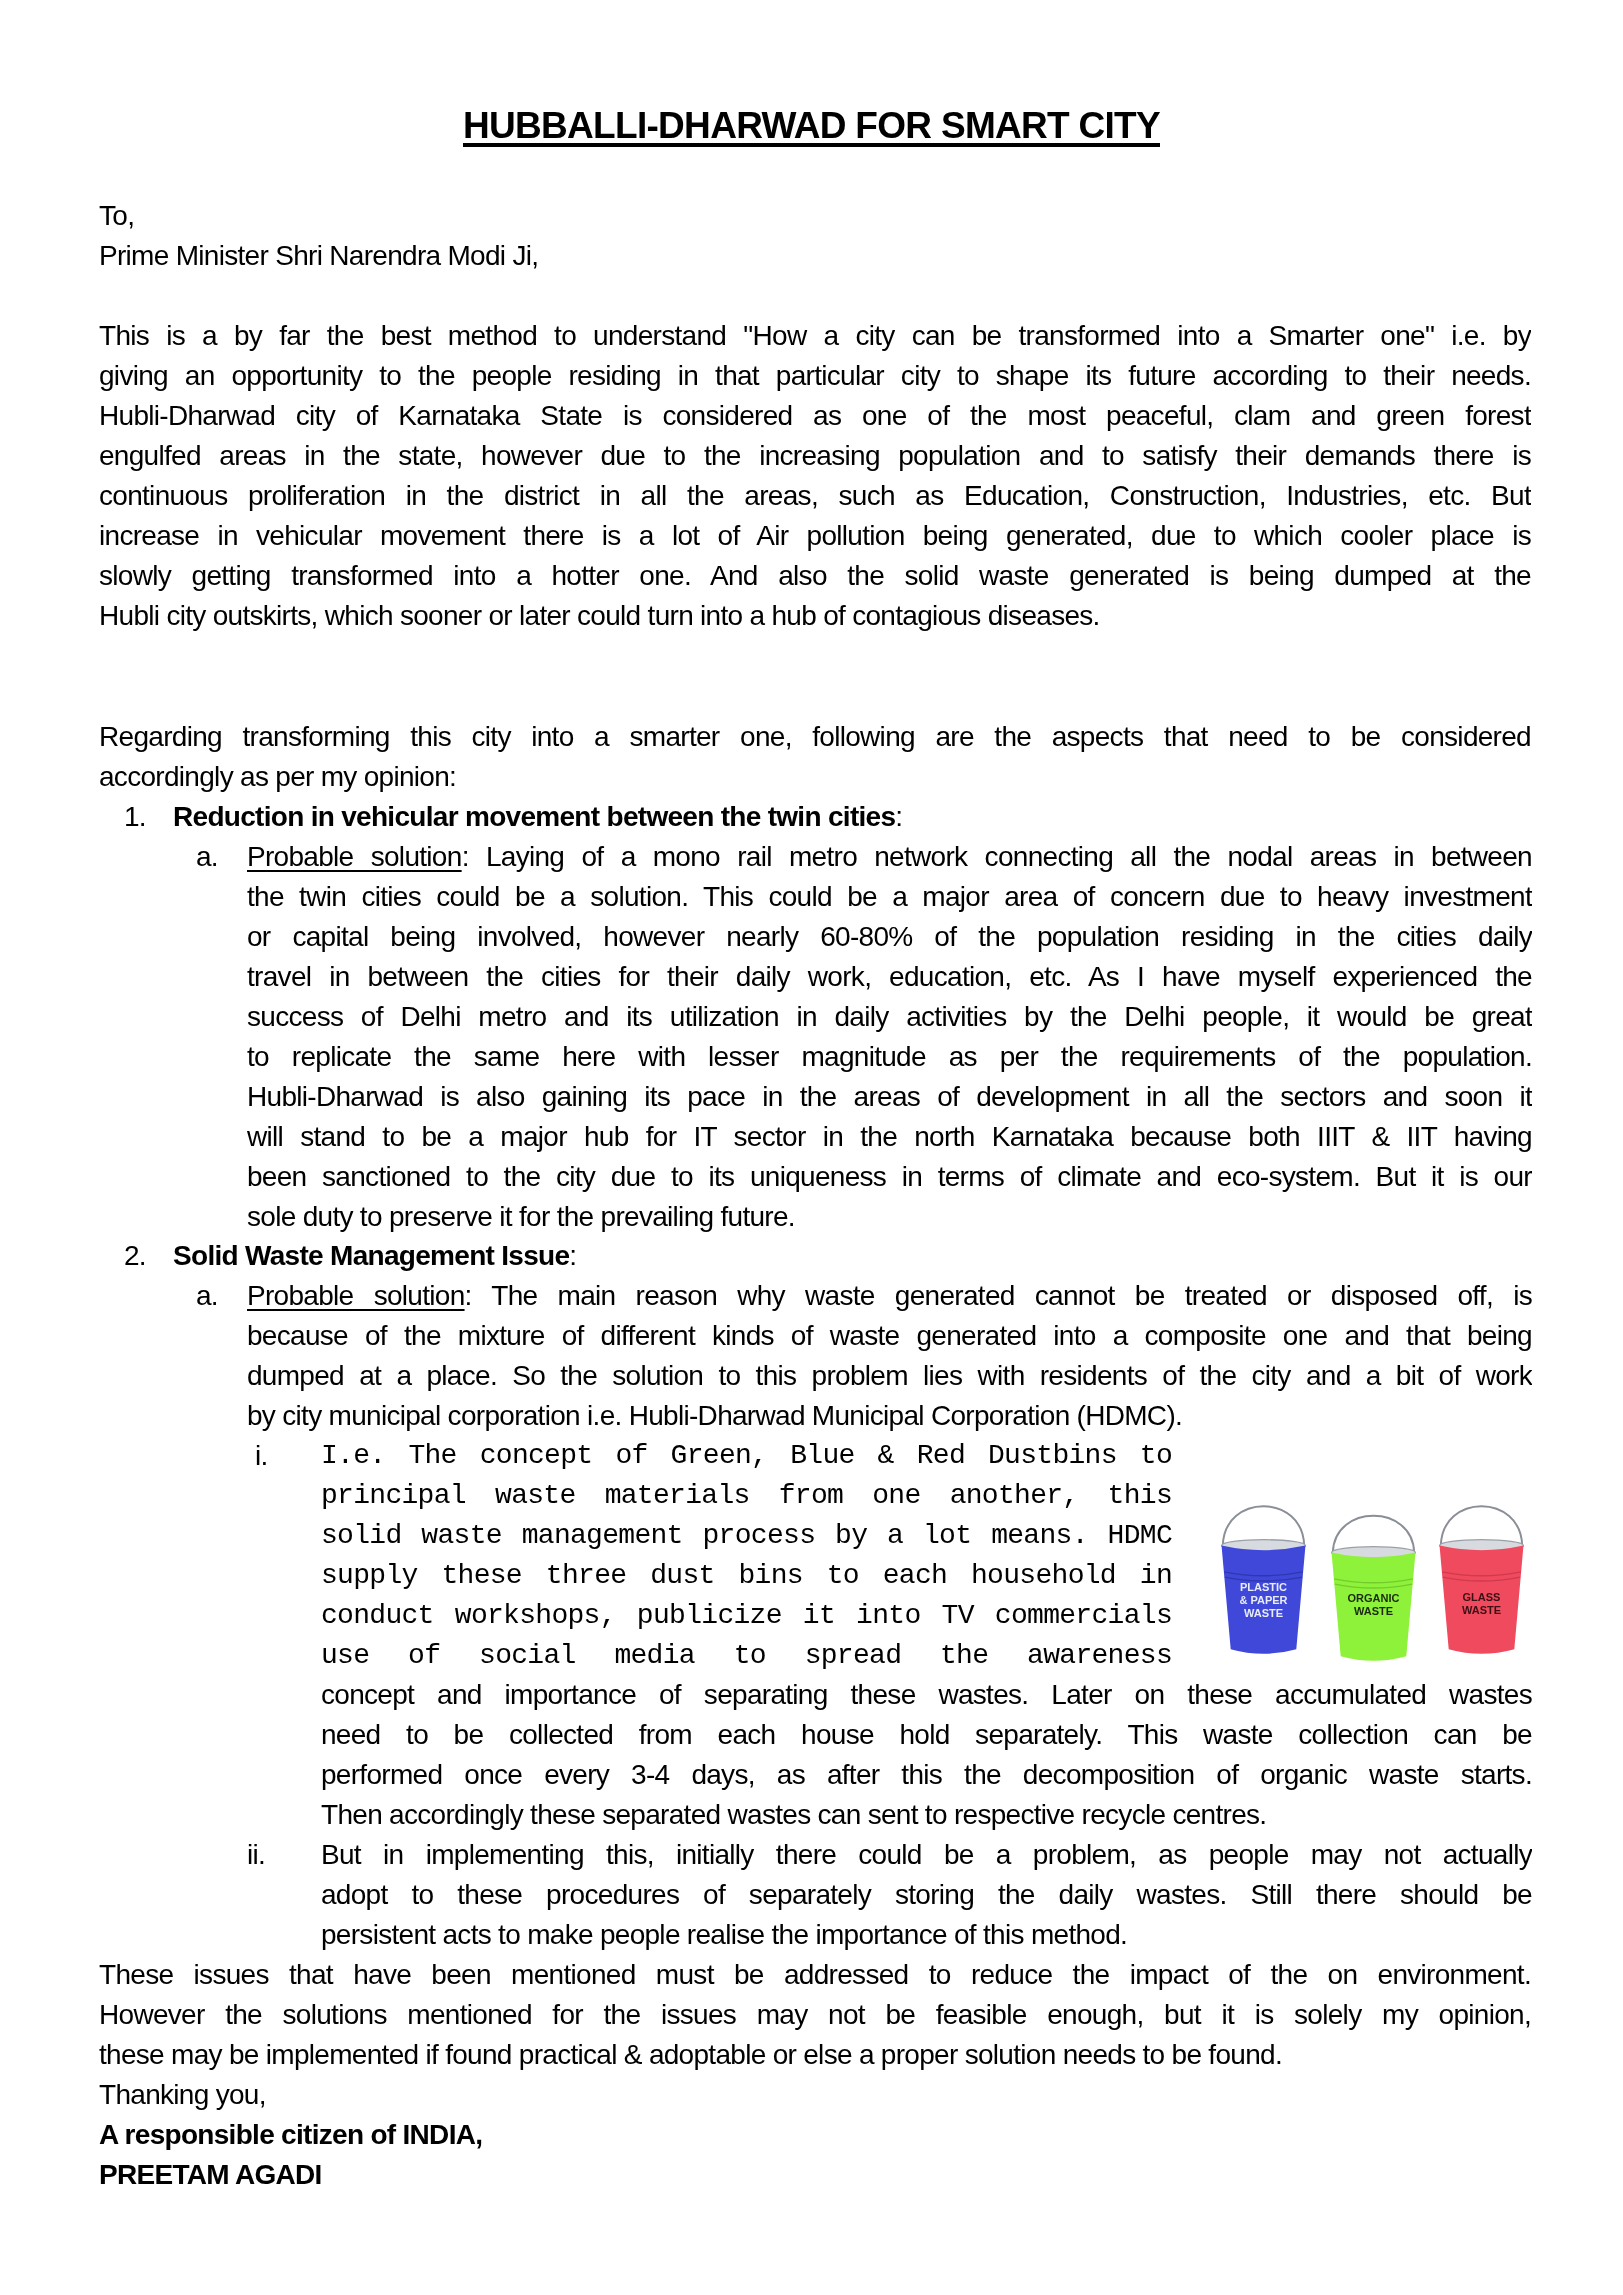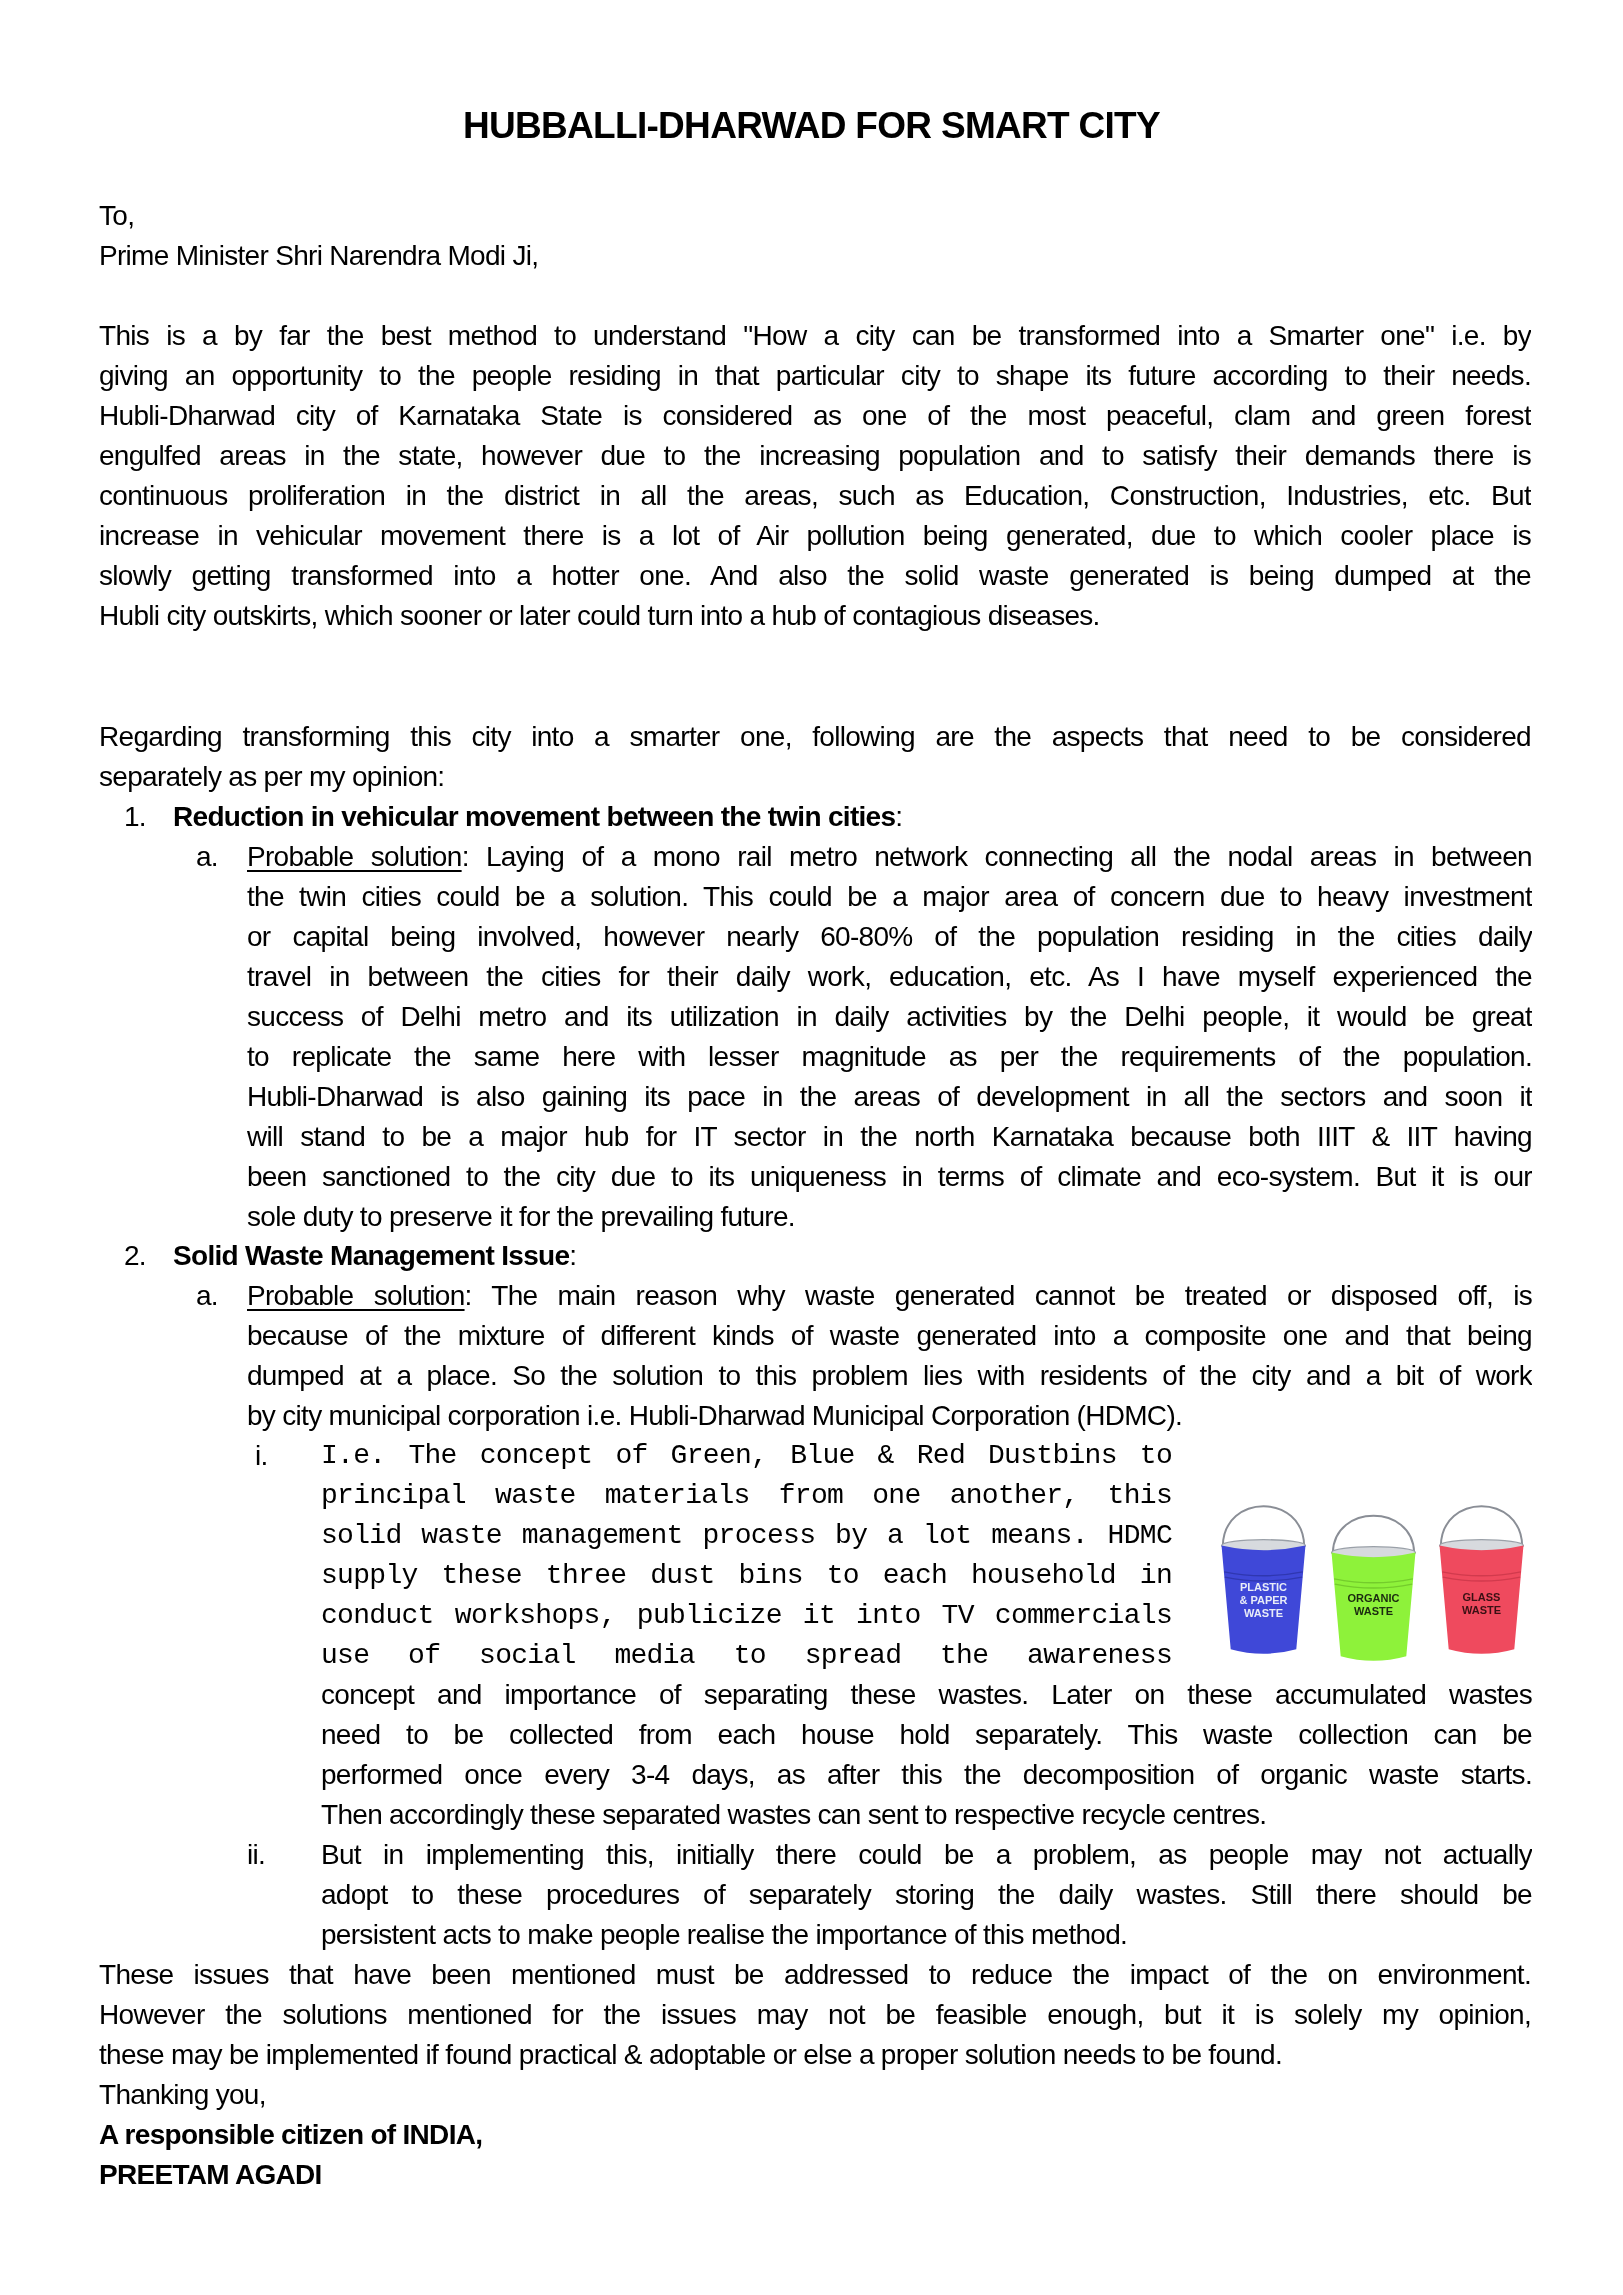--- a/index.html
+++ b/index.html
@@ -1,21 +1,21 @@
 <!DOCTYPE html>
 <html style="font-size:10.5px"><head>
 <meta charset="utf-8">
 <style>
   html, body { margin: 0; padding: 0; background: #ffffff; }
   body { width: 1623px; height: 2295px; position: relative; overflow: hidden;
          font-family: "Liberation Sans", sans-serif; color: #000; }
   .page { position: absolute; left: 0; top: 0; width: 1623px; height: 2295px; background: #fff; }
   .title { position: absolute; left: 0; width: 1623px; top: 105px; text-align: center;
            font-weight: bold; font-size: 37px; line-height: 42px; letter-spacing: -0.7px; }
-  .title span { text-decoration-thickness: 3.9px; text-underline-offset: 5.2px; }
+  .title span { text-decoration: underline; text-decoration-thickness: 3.9px; text-underline-offset: 5.2px; }
   .block { position: absolute; left: 99px; width: 1432px; }
   .line { display: block; height: 40px; line-height: 40px; font-size: 28px; white-space: nowrap;
           overflow: visible; letter-spacing: -0.7px; word-spacing: 0px; }
   .j { text-align: justify; text-align-last: justify; white-space: normal; overflow: hidden; }
   .b { font-weight: bold; }
   .u { text-decoration: underline; text-decoration-thickness: 2px; text-underline-offset: 3.9px; }
   .marker { position: absolute; font-size: 28px; line-height: 40px; letter-spacing: -0.7px; }
   .figure { position: absolute; left: 1211px; top: 1480px; width: 322px; height: 181px; }
   .bucket { position: absolute; top: 0; width: 105px; height: 181px; }
   .bucket svg { width: 105px; height: 181px; display: block; }
@@ -40,21 +40,21 @@
     <span class="line j">Hubli-Dharwad city of Karnataka State is considered as one of the most peaceful, clam and green forest</span>
     <span class="line j">engulfed areas in the state, however due to the increasing population and to satisfy their demands there is</span>
     <span class="line j">continuous proliferation in the district in all the areas, such as Education, Construction, Industries, etc. But</span>
     <span class="line j">increase in vehicular movement there is a lot of Air pollution being generated, due to which cooler place is</span>
     <span class="line j">slowly getting transformed into a hotter one. And also the solid waste generated is being dumped at the</span>
     <span class="line">Hubli city outskirts, which sooner or later could turn into a hub of contagious diseases.</span>
   </div>
 
   <div class="block" style="top:717px;">
     <span class="line j">Regarding transforming this city into a smarter one, following are the aspects that need to be considered</span>
-    <span class="line">separately as per my opinion:</span>
+    <span class="line">accordingly as per my opinion:</span>
   </div>
 
   <span class="marker" style="left:124px; top:797px;">1.</span>
   <div class="block" style="left:173px; width:1358px; top:797px;">
     <span class="line"><span class="b">Reduction in vehicular movement between the twin cities</span><span>:</span></span>
   </div>
   <span class="marker" style="left:196px; top:837px;">a.</span>
   <div class="block" style="left:247px; width:1285px; top:837px;">
     <span class="line j"><span class="u">Probable solution</span><span>: Laying of a mono rail metro network connecting all the nodal areas in between</span></span>
     <span class="line j">the twin cities could be a solution. This could be a major area of concern due to heavy investment</span>

